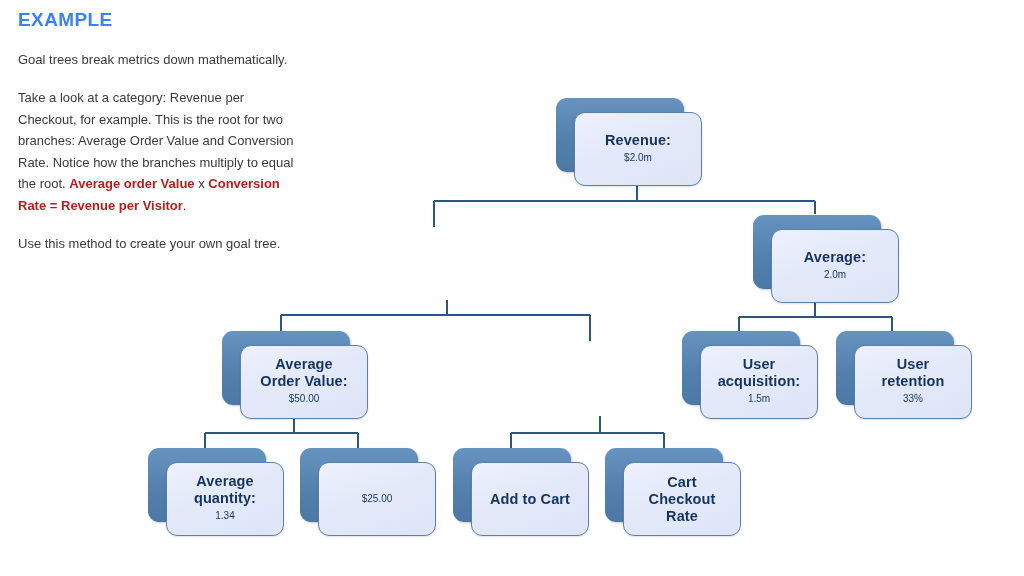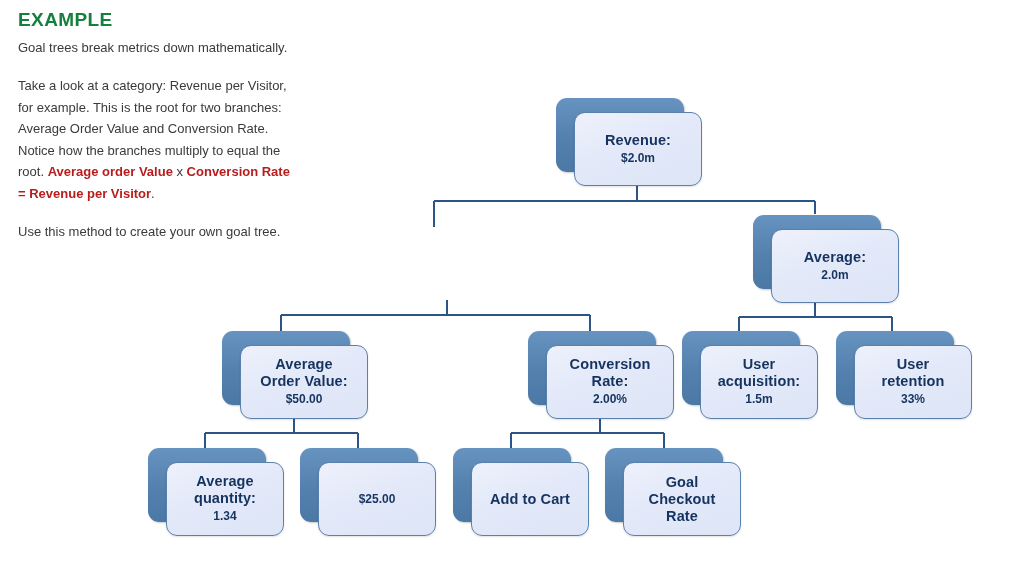--- a/index.html
+++ b/index.html
@@ -18,23 +18,23 @@
   
   #side-panel {
     position: absolute;
     left: 18px;
     top: 10px;
     width: 282px;
   }
   #panel-title {
     font-size: 19px;
     font-weight: bold;
-    color: #15803d;
+    color: #3b82f6;
     letter-spacing: 0.4px;
-    margin: 0 0 6px 0;
+    margin: 0 0 18px 0;
     line-height: 1.1;
   }
   .panel-para {
     font-size: 13px;
     line-height: 21.5px;
     color: #3a3a3a;
     margin: 0 0 17px 0;
   }
   .panel-para:last-child { margin-bottom: 0; }
   .panel-para b { color: #b91c1c; }
@@ -89,35 +89,35 @@
     box-shadow: 0 1px 2px rgba(0,0,0,0.12);
   }
   .card .label {
     font-weight: bold;
     font-size: 14.5px;
     line-height: 17px;
     letter-spacing: 0.1px;
     white-space: pre-line;
   }
   .card .value {
-    font-size: 12px;
+    font-size: 10px;
     line-height: 18px;
-    font-weight: bold;
+    font-weight: normal;
     color: #16345f;
   }
 </style>
 </head>
 <body>
 
 <div id="side-panel">
   <h1 id="panel-title">EXAMPLE</h1>
 
   <p class="panel-para">Goal trees break metrics down mathematically.</p>
 
-  <p class="panel-para"><span>Take a look at a category: Revenue per Visitor, for example. This is the root for two branches: Average Order Value and Conversion Rate. Notice how the branches multiply to equal the root. </span><b>Average order Value</b><span> x </span><b>Conversion Rate = Revenue per Visitor</b><span>.</span></p>
+  <p class="panel-para"><span>Take a look at a category: Revenue per Checkout, for example. This is the root for two branches: Average Order Value and Conversion Rate. Notice how the branches multiply to equal the root. </span><b>Average order Value</b><span> x </span><b>Conversion Rate = Revenue per Visitor</b><span>.</span></p>
 
   <p class="panel-para">Use this method to create your own goal tree.</p>
 </div>
 
 <div id="tree">
 
   <svg id="connectors" viewBox="0 0 1024 576" width="1024" height="576">
     <g stroke="#2b5585" stroke-width="1.6" fill="none" shape-rendering="crispEdges">
 
       <path d="M 637 186 L 637 201 M 434 201 L 815 201 M 434 201 L 434 227 M 815 201 L 815 214"></path>
@@ -151,28 +151,20 @@
 
   <div class="node" style="left:222px; top:331px; width:128px; height:74px;">
     <div class="plate"></div>
     <div class="card">
       <div class="label">Average
 Order Value:</div>
       <div class="value">$50.00</div>
     </div>
   </div>
 
-  <div class="node" style="left:528px; top:331px; width:128px; height:74px;">
-    <div class="plate"></div>
-    <div class="card">
-      <div class="label">Conversion
-Rate:</div>
-      <div class="value">2.00%</div>
-    </div>
-  </div>
 
   <div class="node" style="left:682px; top:331px; width:118px; height:74px;">
     <div class="plate"></div>
     <div class="card">
       <div class="label">User
 acquisition:</div>
       <div class="value">1.5m</div>
     </div>
   </div>
 
@@ -205,20 +197,20 @@
     <div class="plate"></div>
     <div class="card">
       <div class="label">Add to Cart</div>
       <div class="value"></div>
     </div>
   </div>
 
   <div class="node" style="left:605px; top:448px; width:118px; height:74px;">
     <div class="plate"></div>
     <div class="card">
-      <div class="label">Goal
+      <div class="label">Cart
 Checkout
 Rate</div>
       <div class="value"></div>
     </div>
   </div>
 
 </div>
 
 </body></html>

